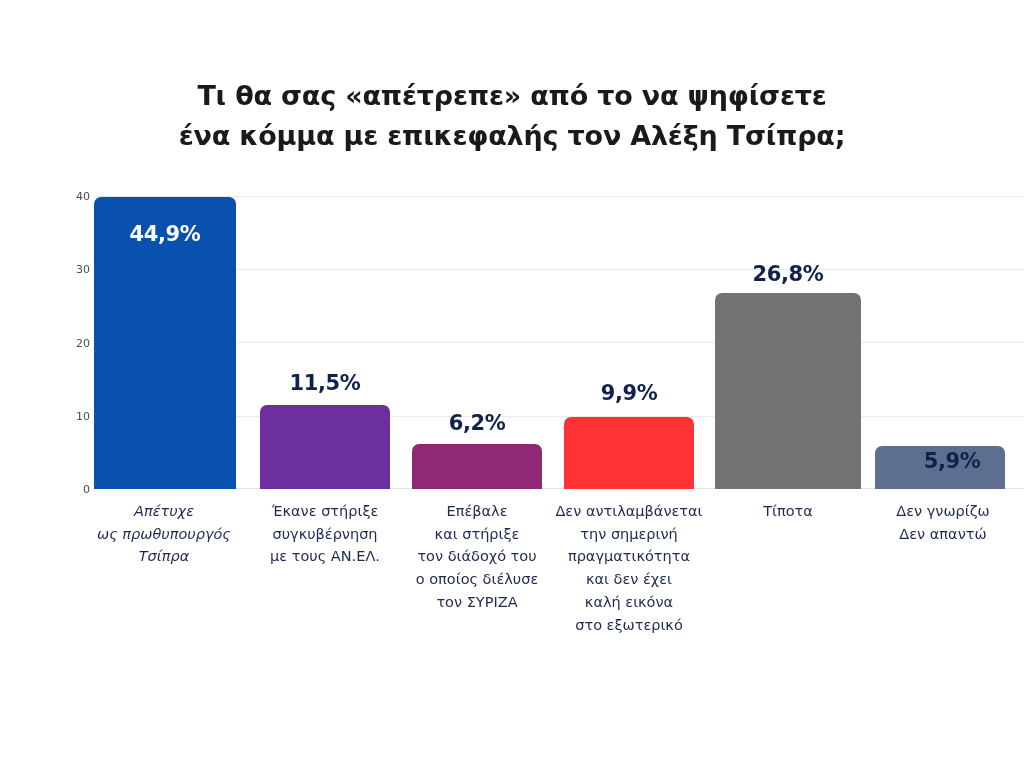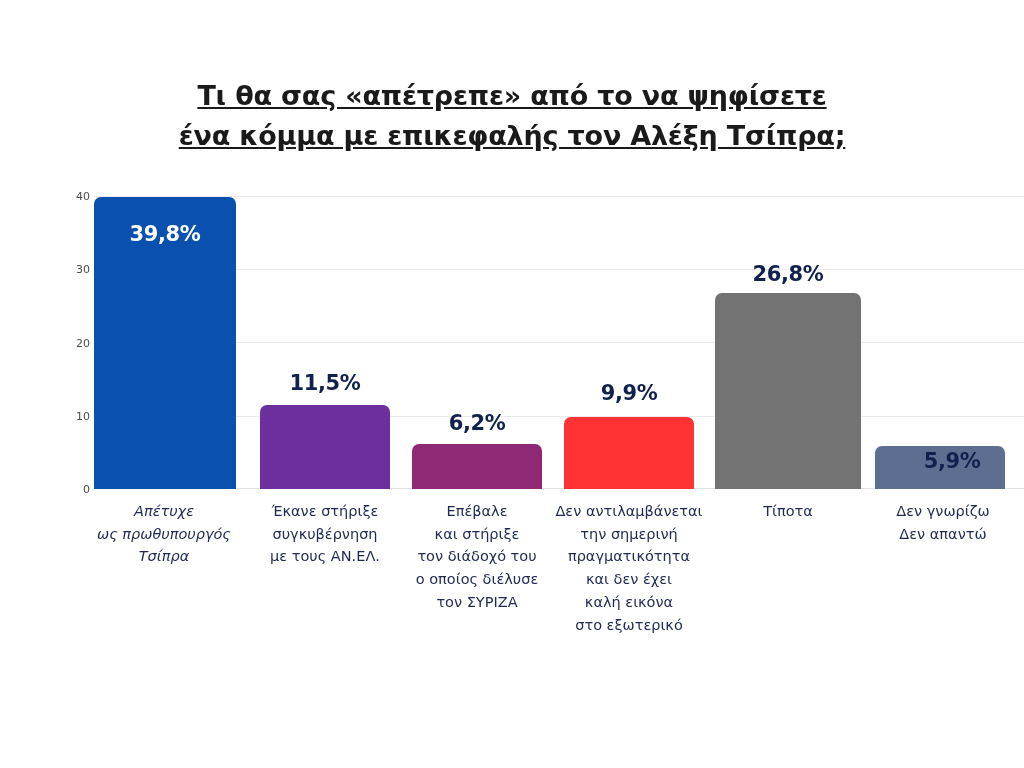--- a/index.html
+++ b/index.html
@@ -32,21 +32,20 @@
     color: #1a1a1a;
     font-family: "DejaVu Sans", "Liberation Sans", sans-serif;
     font-weight: bold;
     font-size: 27px;
     line-height: 40px;
     letter-spacing: -0.2px;
   }
   #chart-title .title-line {
     display: block;
     white-space: nowrap;
-    text-decoration: underline;
   }
 
   
   #plot-area {
     position: absolute;
     left: 94px;
     top: 196px;
     width: 930px;
     height: 293px;
   }
@@ -137,21 +136,21 @@
     <div class="gridline baseline" style="top:292px;"></div>
 
     <div class="bar" style="left:0px;   width:142px; height:292px; background:#0a50af;"></div>
     <div class="bar" style="left:166px; width:130px; height:84px;  background:#6e2f9e;"></div>
     <div class="bar" style="left:318px; width:130px; height:45px;  background:#8f2975;"></div>
     <div class="bar" style="left:470px; width:130px; height:72px;  background:#ff3333;"></div>
     <div class="bar" style="left:621px; width:146px; height:196px; background:#737373;"></div>
     <div class="bar" style="left:781px; width:130px; height:43px;  background:#5d6e91;"></div>
   </div>
 
-  <div class="bar-value inside" style="left:94px;  top:224px; width:142px;">39,8%</div>
+  <div class="bar-value inside" style="left:94px;  top:224px; width:142px;">44,9%</div>
   <div class="bar-value outside" style="left:260px; top:373px; width:130px;">11,5%</div>
   <div class="bar-value outside" style="left:412px; top:413px; width:130px;">6,2%</div>
   <div class="bar-value outside" style="left:564px; top:383px; width:130px;">9,9%</div>
   <div class="bar-value outside" style="left:715px; top:264px; width:146px;">26,8%</div>
   <div class="bar-value outside" style="left:887px; top:412px; width:130px;margin-top:39px;">5,9%</div>
 
   <div class="cat-label" style="left:73px; width:182px;font-style:italic;">
     <span>Απέτυχε</span>
     <span>ως πρωθυπουργός</span>
     <span>Τσίπρα</span>

